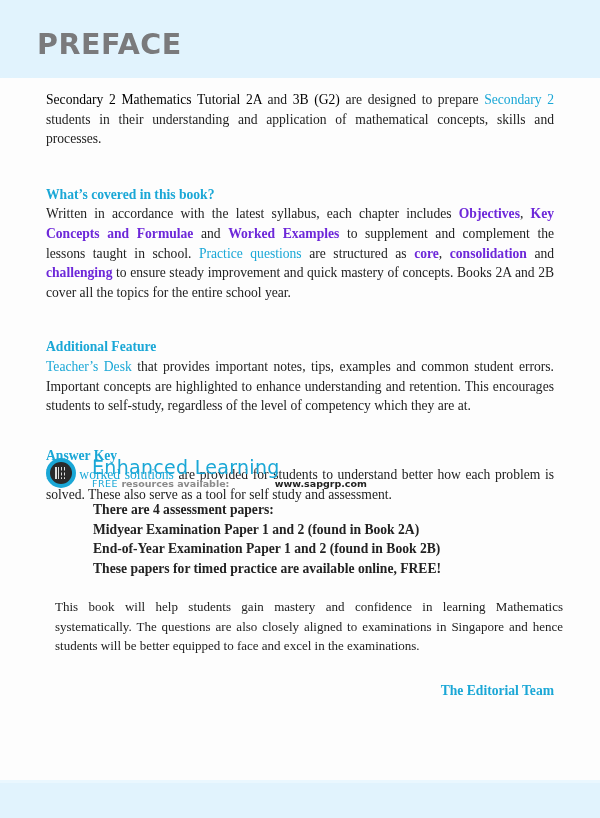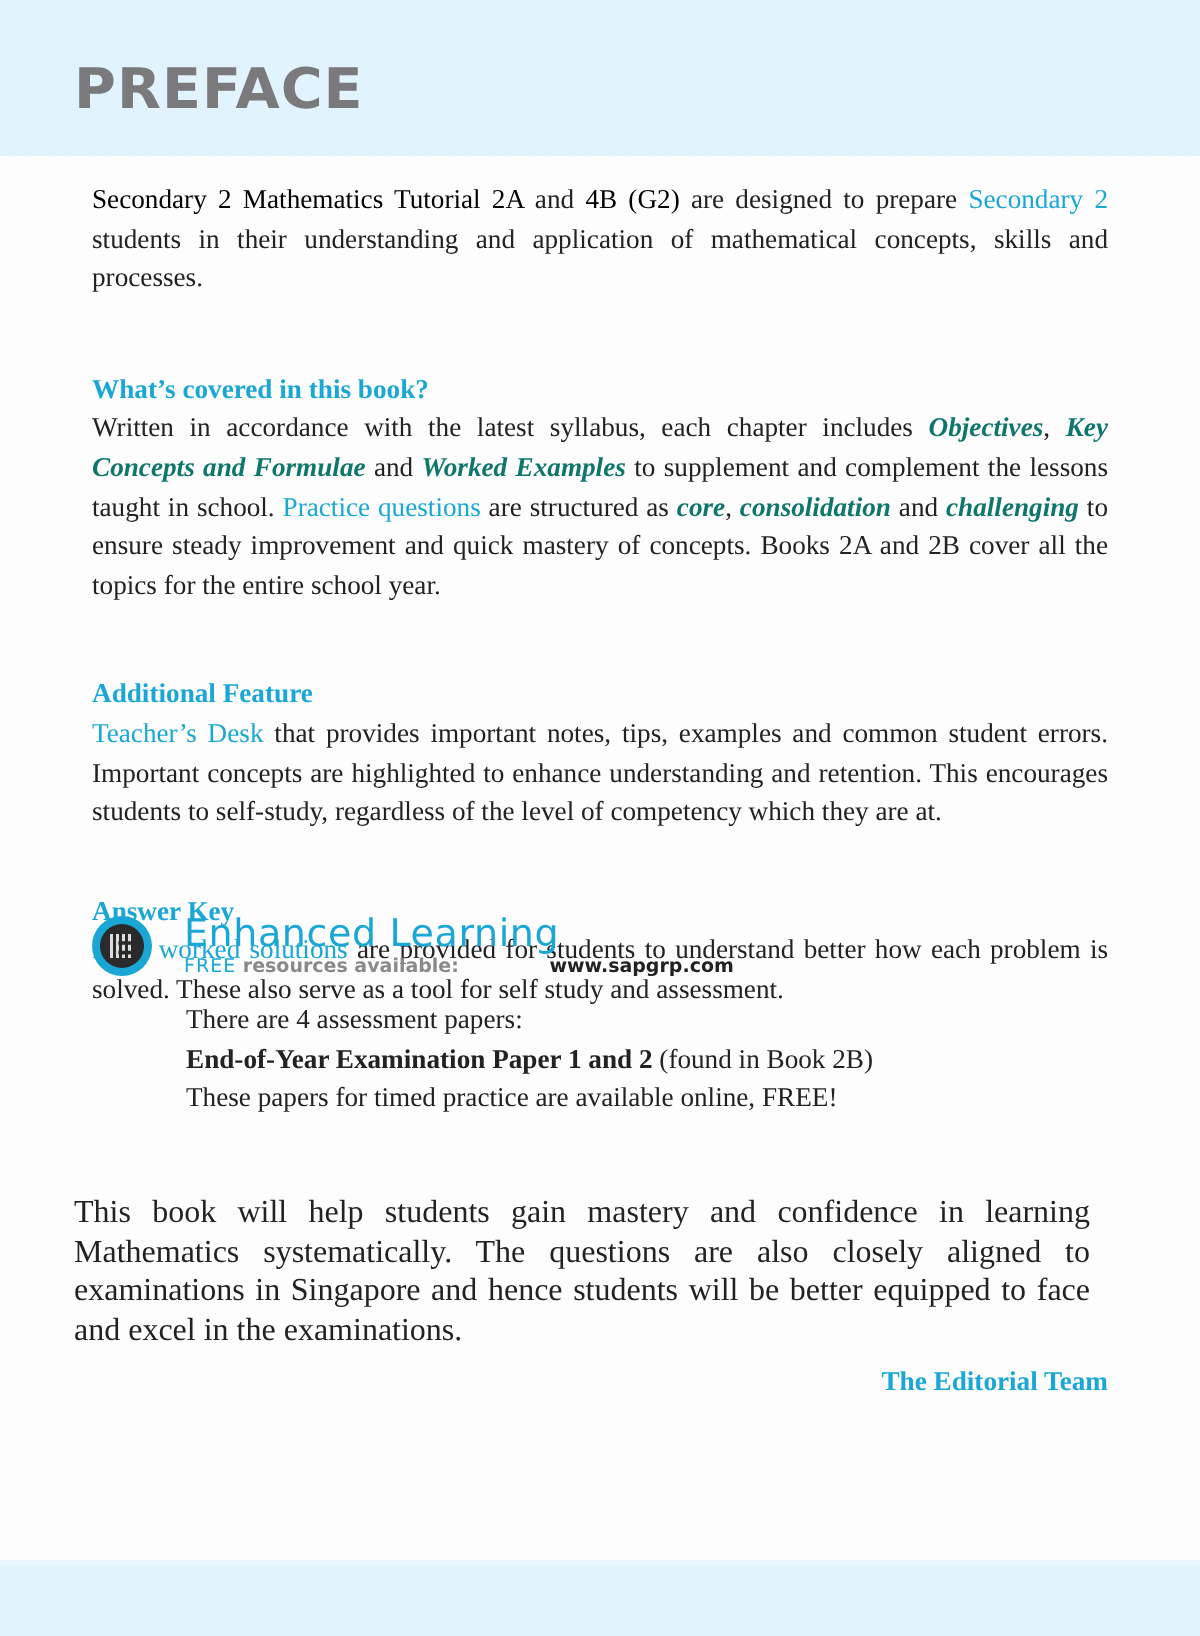--- a/index.html
+++ b/index.html
@@ -9,53 +9,53 @@
   .header-edge { position:absolute; left:0; top:74px; width:600px; height:8px;
     background: radial-gradient(circle at 5px 0px, #e1f3fd 4px, transparent 4.5px) repeat-x;
     background-size:10px 8px; }
   .title { position:absolute; left:37px; top:31px; font-family:"DejaVu Sans", sans-serif;
     font-weight:bold; font-size:28px; letter-spacing:0.5px; color:#7a7a7c; line-height:1; transform:scaleX(1.02); transform-origin:left; }
   .content { position:absolute; left:46px; top:90px; width:508px; font-size:13.6px; line-height:19.6px; }
   p { margin:0; text-align:justify; }
   .mb { margin-bottom:17px; }
   .dark { color:#000000; font-weight:normal; }
   .cyan { color:#1aa7d6; font-weight:normal; }
-  .cyan-i { color:#0f766e; font-weight:bold; font-style:italic; }
+  .cyan-i { color:#6d28d9; font-weight:bold; }
   .head { color:#1aa7d6; font-weight:bold; display:block; }
   .el { position:absolute; left:46px; top:456px; width:300px; height:40px; }
   .el-icon { position:absolute; left:0; top:2px; width:30px; height:30px; border-radius:50%;
      background:#1aa7d6; display:flex; align-items:center; justify-content:center; }
   .el-icon .inner { width:22px; height:22px; border-radius:50%; background:#2a2a2a;
      display:flex; align-items:center; justify-content:center; }
   .el-icon .bars { width:12px; height:12px;
      background: repeating-linear-gradient(90deg, #ddd 0 1.5px, transparent 1.5px 3px);
      clip-path: polygon(0 0, 100% 0, 100% 30%, 35% 30%, 35% 45%, 100% 45%, 100% 70%, 35% 70%, 35% 85%, 100% 85%, 100% 100%, 0 100%); }
   .el-title { position:absolute; left:46px; top:0px; font-family:"DejaVu Sans", sans-serif; font-weight:normal;
      font-size:19px; color:#1aa7d6; line-height:22px; letter-spacing:0.3px; }
   .el-sub { position:absolute; left:46px; top:22px; font-family:"DejaVu Sans", sans-serif; font-size:9.5px;
      font-weight:bold; line-height:12px; white-space:nowrap; }
   .el-sub .free { color:#1aa7d6; font-weight:normal; letter-spacing:0.5px; }
   .el-sub .res { color:#8a8a8a; }
   .el-sub .url { color:#222;margin-left:42px; }
-  .papers { position:absolute; left:93px; top:500px; font-size:13.6px; line-height:19.6px; }
-  .closing { position:absolute; left:37px; top:597px; width:508px; font-size:16px; line-height:19.6px; }
+  .papers { position:absolute; left:93px; top:500px; font-size:13.6px; line-height:19.6px;font-weight:bold; }
+  .closing { position:absolute; left:55px; top:597px; width:508px; font-size:13px; line-height:19.6px; }
   .sign { position:absolute; right:46px; top:683px; font-size:13.6px; color:#1aa7d6; font-weight:bold; }
   .footer { position:absolute; left:0; top:780px; width:600px; height:38px; background:#e1f3fd;
      border-top:3px solid #eaf7fe; }
 </style>
 </head>
 <body>
 
 <div class="header"></div>
 <div class="header-edge"></div>
 <div class="title">PREFACE</div>
 
 <div class="content">
   <p class="mb" style="margin-bottom:36px;">
-    <span class="dark">Secondary 2 Mathematics Tutorial 2A</span><span> and </span><span class="dark">4B (G2)</span><span> are designed to prepare </span><span class="cyan">Secondary 2</span><span> students in their understanding and application of mathematical concepts, skills and processes.</span>
+    <span class="dark">Secondary 2 Mathematics Tutorial 2A</span><span> and </span><span class="dark">3B (G2)</span><span> are designed to prepare </span><span class="cyan">Secondary 2</span><span> students in their understanding and application of mathematical concepts, skills and processes.</span>
   </p>
 
   <span class="head">What’s covered in this book?</span>
   <p style="margin-bottom:35px;">
     <span>Written in accordance with the latest syllabus, each chapter includes </span><span class="cyan-i">Objectives</span><span>, </span><span class="cyan-i">Key Concepts and Formulae</span><span> and </span><span class="cyan-i">Worked Examples</span><span> to supplement and complement the lessons taught in school. </span><span class="cyan">Practice questions</span><span> are structured as </span><span class="cyan-i">core</span><span>, </span><span class="cyan-i">consolidation</span><span> and </span><span class="cyan-i">challenging</span><span> to ensure steady improvement and quick mastery of concepts. Books 2A and 2B cover all the topics for the entire school year.</span>
   </p>
 
   <span class="head">Additional Feature</span>
   <p style="margin-bottom:30px;">
     <span class="cyan">Teacher’s Desk</span><span> that provides important notes, tips, examples and common student errors. Important concepts are highlighted to enhance understanding and retention. This encourages students to self-study, regardless of the level of competency which they are at.</span>
@@ -74,20 +74,21 @@
       </div>
   </div>
   <div class="el-title">Enhanced Learning</div>
   <div class="el-sub">
     <span class="free">FREE</span><span class="res"> resources available: </span><span class="url">www.sapgrp.com</span>
   </div>
 </div>
 
 <div class="papers">
   <div>There are 4 assessment papers:</div>
+  <div><b>Midyear Examination Paper 1 and 2</b><span> (found in Book 2A)</span></div>
   <div><b>End-of-Year Examination Paper 1 and 2</b><span> (found in Book 2B)</span></div>
   <div>These papers for timed practice are available online, FREE!</div>
 </div>
 
 <p class="closing">This book will help students gain mastery and confidence in learning Mathematics systematically. The questions are also closely aligned to examinations in Singapore and hence students will be better equipped to face and excel in the examinations.</p>
 
 <div class="sign">The Editorial Team</div>
 
 <div class="footer"></div>
 

